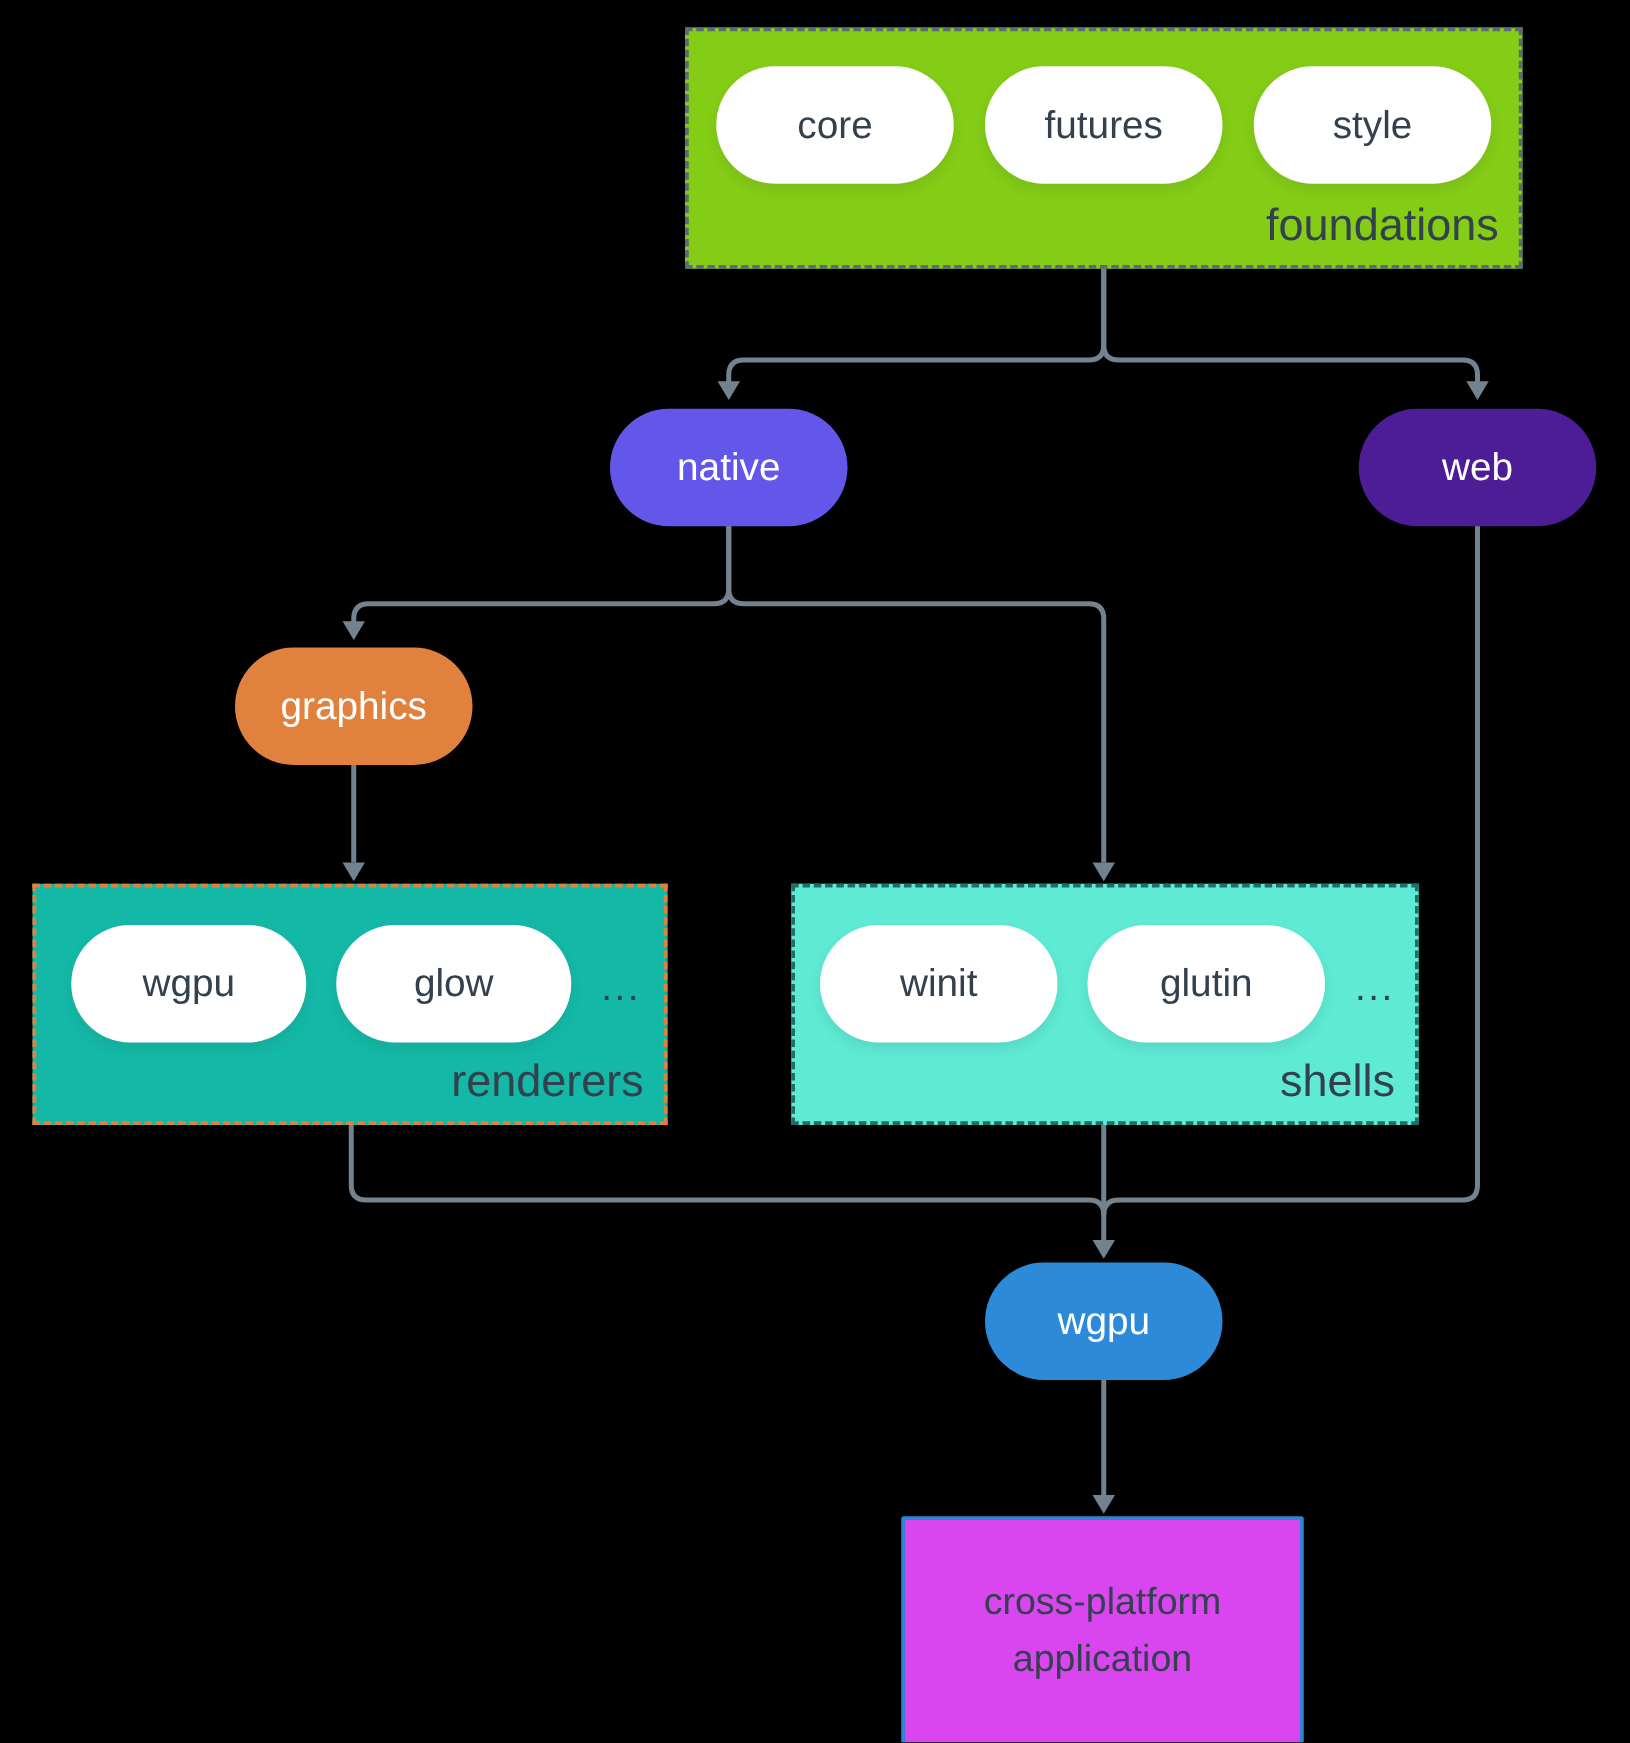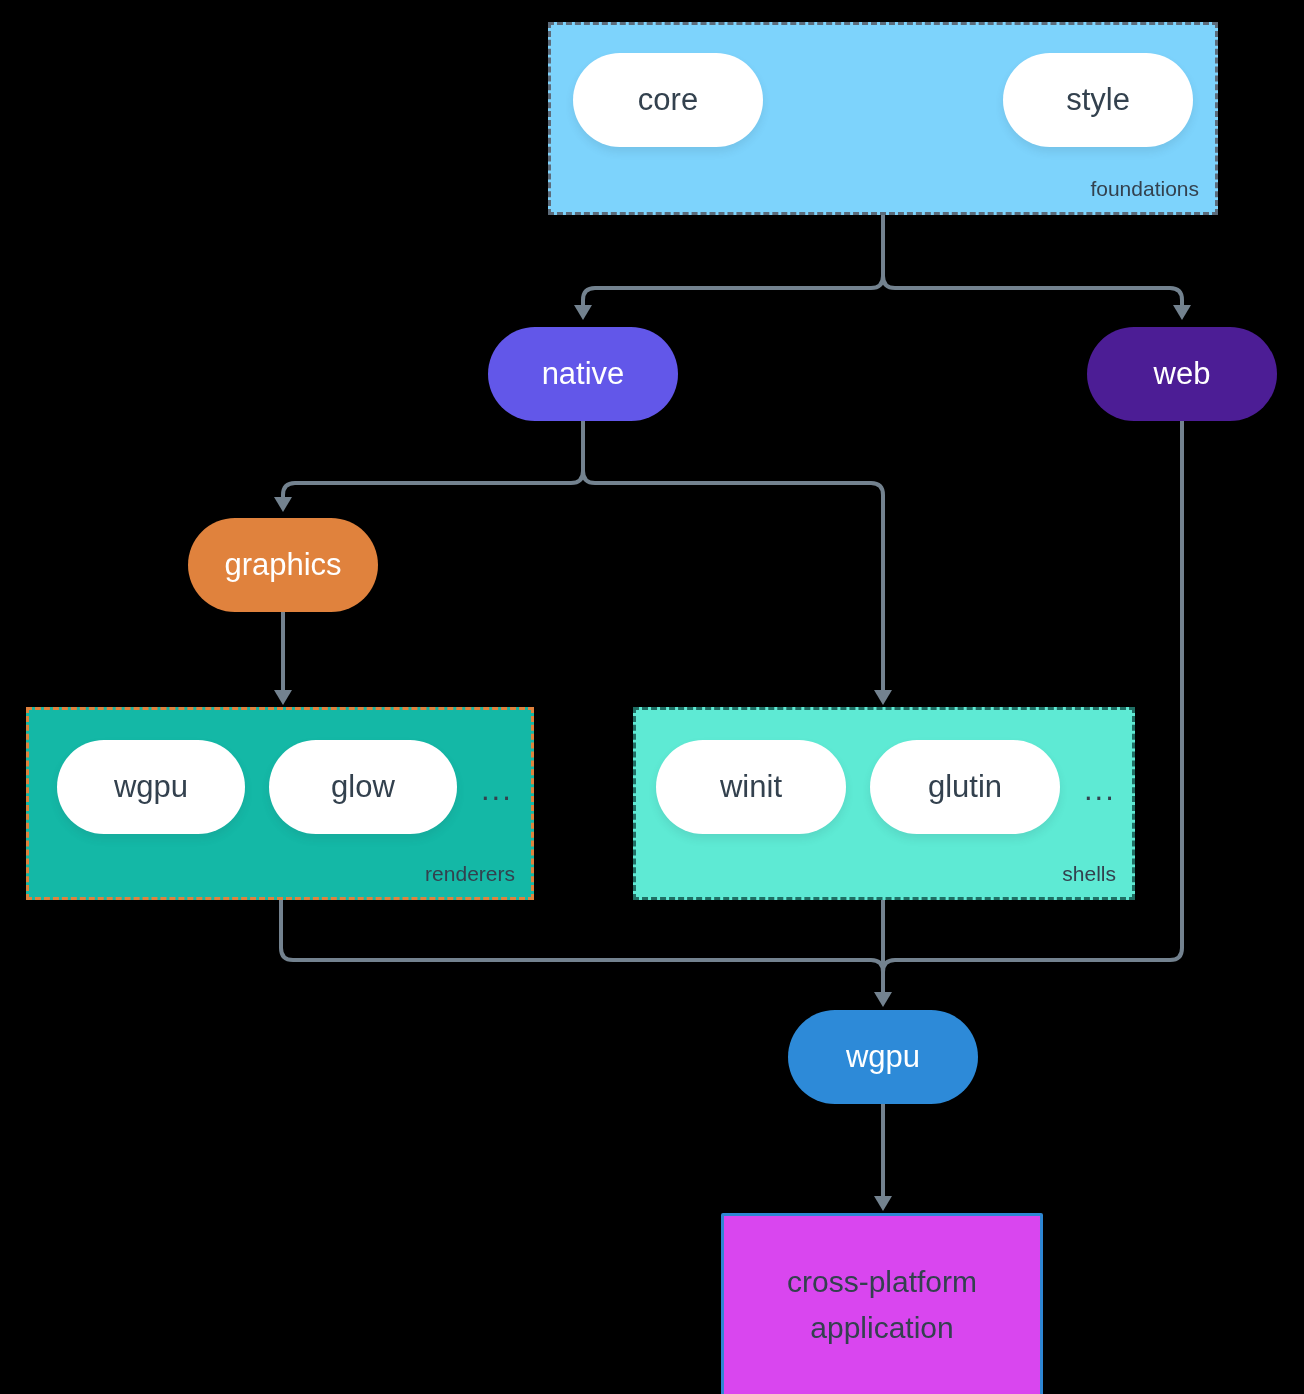--- a/index.html
+++ b/index.html
@@ -4,26 +4,26 @@
 <style>
   html,body{margin:0;padding:0;background:#000;}
   body{font-family:"Liberation Sans","DejaVu Sans",sans-serif;}
   .canvas{position:relative;width:1304px;height:1394px;background:#000;overflow:hidden;}
   .wires{position:absolute;left:0;top:0;width:1304px;height:1394px;}
   .wires path{fill:none;stroke:#73828f;stroke-width:4;}
   .wires polygon{fill:#73828f;stroke:none;}
 
   .group{position:absolute;box-sizing:border-box;}
   .group-foundations{left:548px;top:22px;width:670px;height:193px;
-    background:#7dd3fc;border:3px dashed #5c6b7a;}
+    background:#84cc16;border:3px dashed #5c6b7a;}
   .group-renderers{left:26px;top:707px;width:508px;height:193px;
     background:#14b8a6;border:3px dashed #e0823d;}
   .group-shells{left:633px;top:707px;width:502px;height:193px;
     background:#5eead4;border:3px dashed #1f6f64;}
-  .group-label{position:absolute;right:16px;bottom:11px;font-size:21px;color:#33414e;}
+  .group-label{position:absolute;right:16px;bottom:11px;font-size:36px;color:#33414e;}
 
   .pill{display:flex;align-items:center;justify-content:center;
     height:94px;border-radius:47px;font-size:31px;}
   .pill-white{background:#ffffff;color:#33414e;box-shadow:0 5px 9px rgba(40,55,70,0.10);}
   .pill-row{position:absolute;left:0;top:0;right:0;display:flex;align-items:center;}
   .group-foundations .pill-row{padding:28px 22px 0 22px;justify-content:space-between;}
   .group-foundations .pill-white{width:190px;}
   .group-renderers .pill-row{padding:30px 0 0 28px;}
   .group-renderers .pill-white{width:188px;margin-right:24px;}
   .group-shells .pill-row{padding:30px 0 0 20px;}
@@ -62,20 +62,23 @@
     <path d="M883 900 V992"></path>
     <polygon points="874,992 892,992 883,1007"></polygon>
     <path d="M883 1103 V1196"></path>
     <polygon points="874,1196 892,1196 883,1211"></polygon>
   </svg>
 
   <div class="group group-foundations">
     <div class="pill-row">
       <div class="pill pill-white">
         <span>core</span>
+      </div>
+      <div class="pill pill-white">
+        <span>futures</span>
       </div>
       <div class="pill pill-white">
         <span>style</span>
       </div>
     </div>
     <div class="group-label">foundations</div>
   </div>
 
   <div class="pill node node-native">
     <span>native</span>

